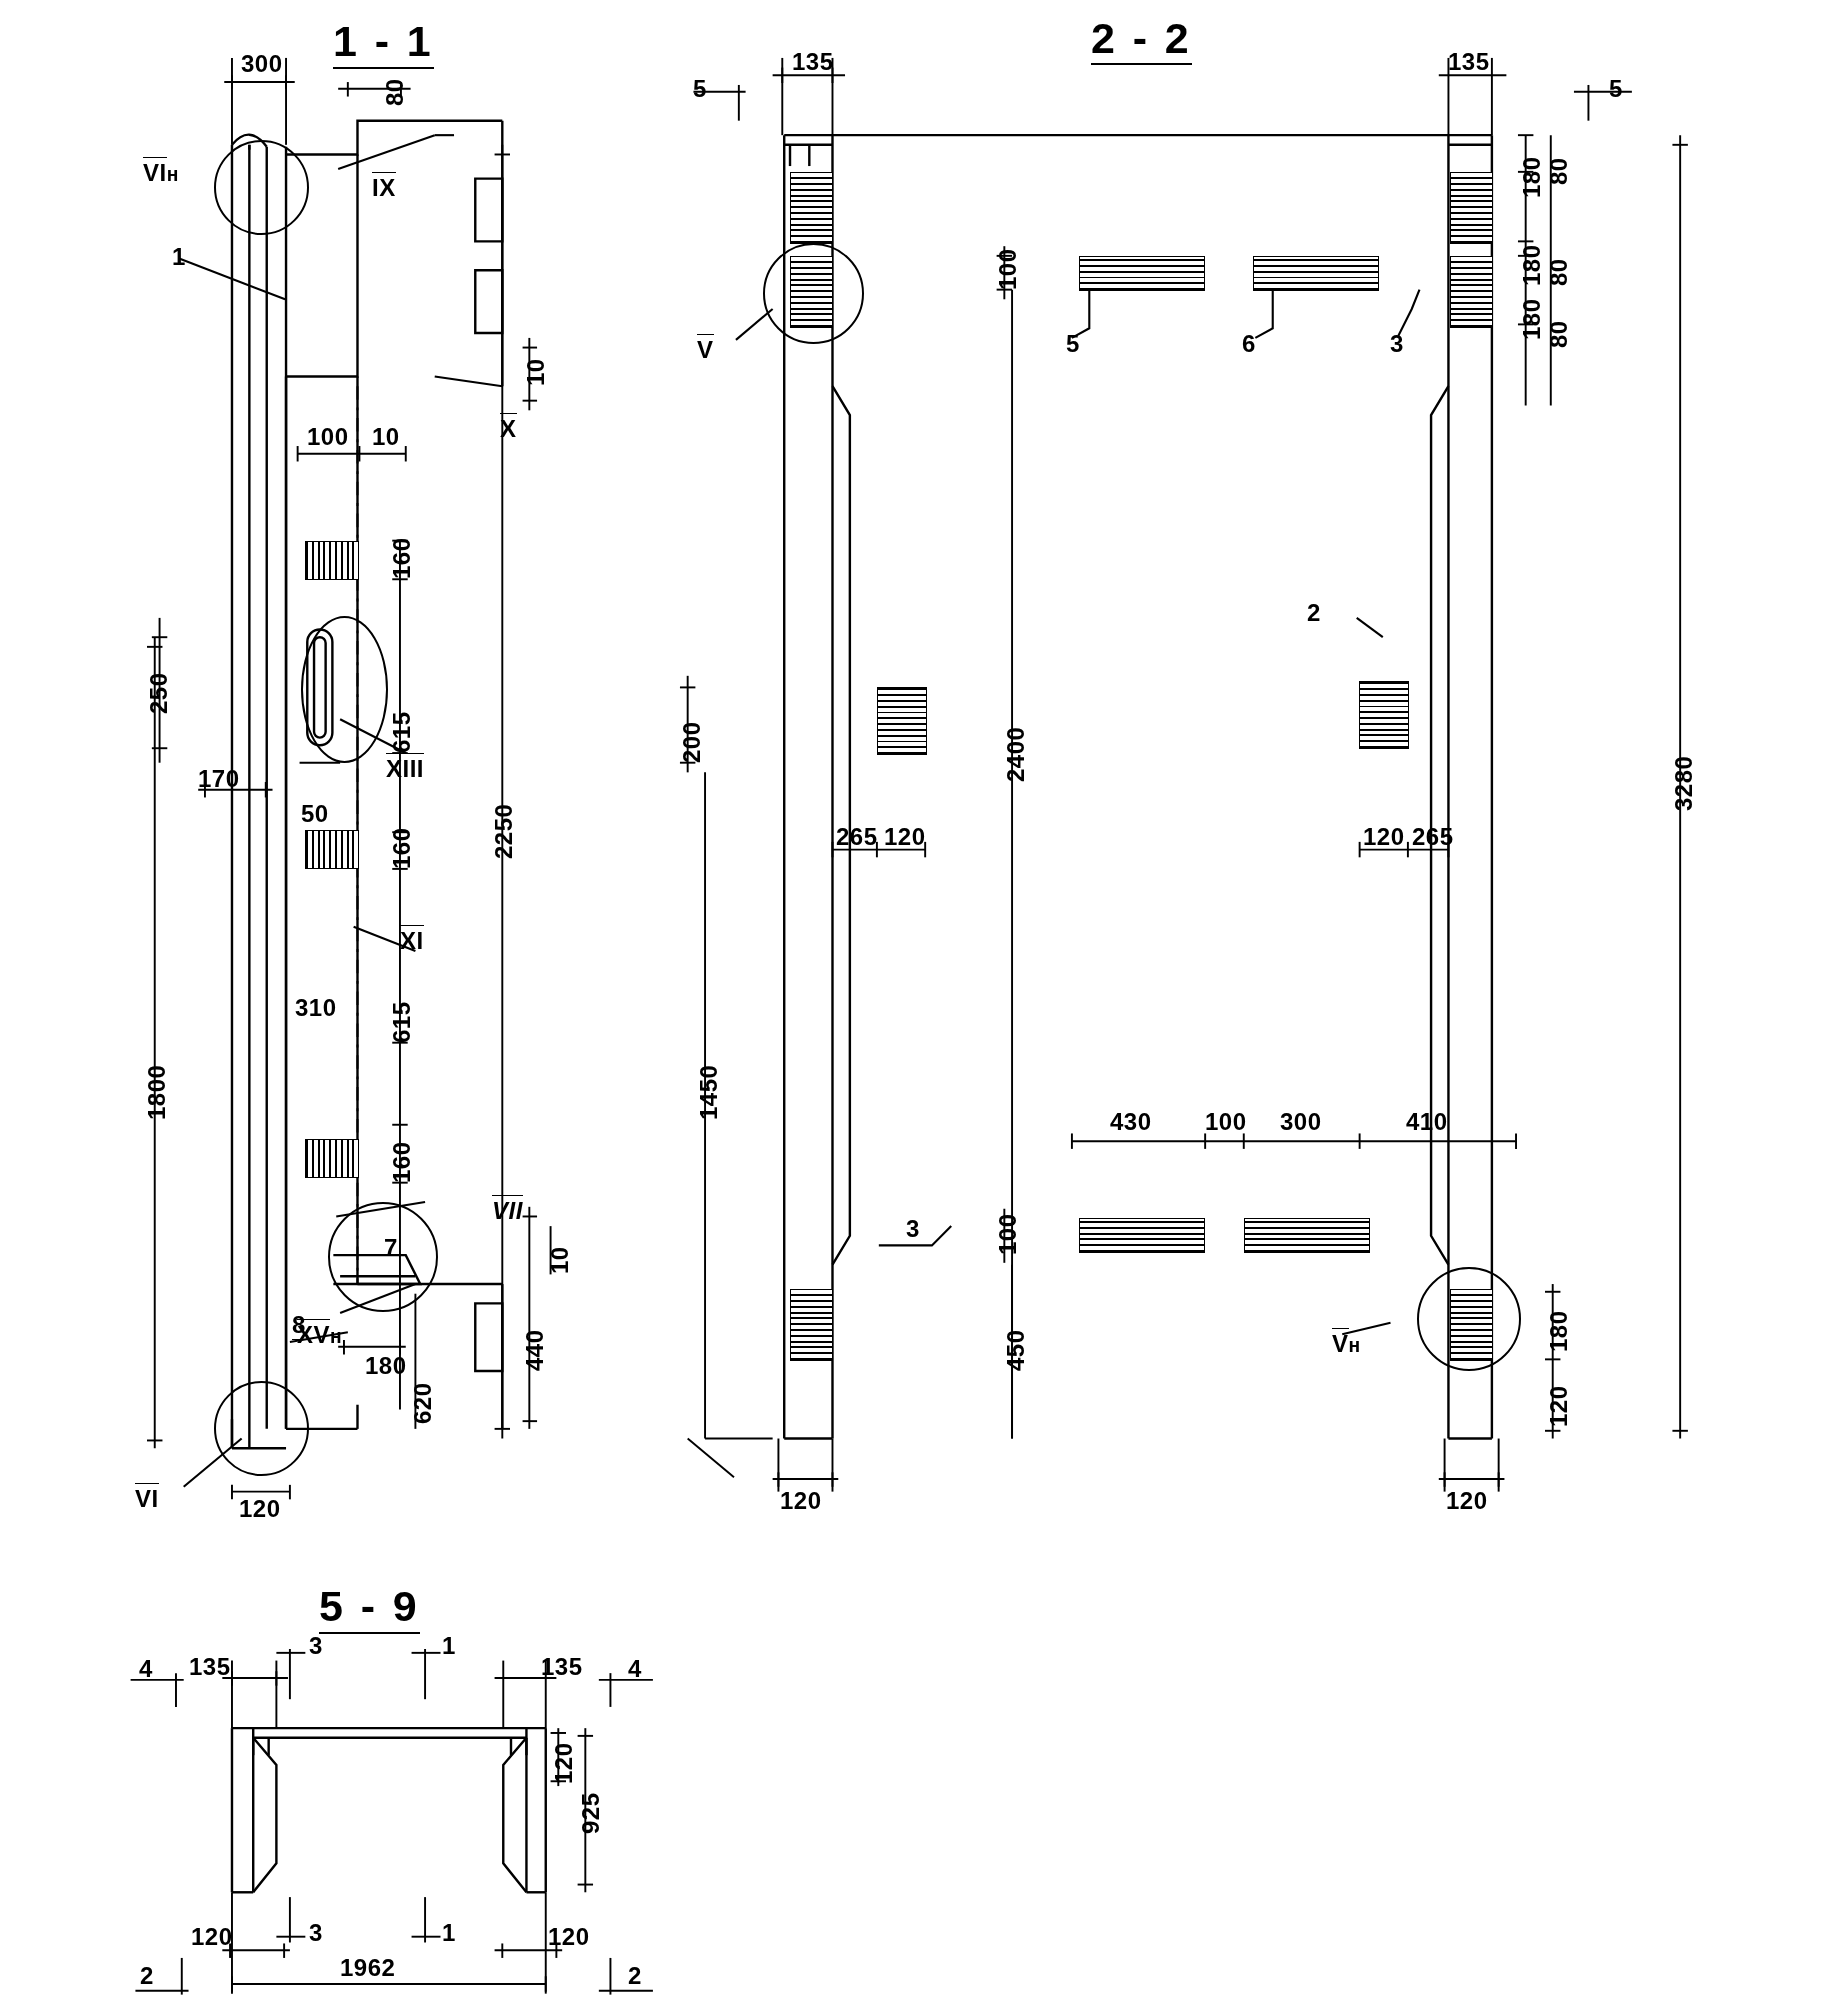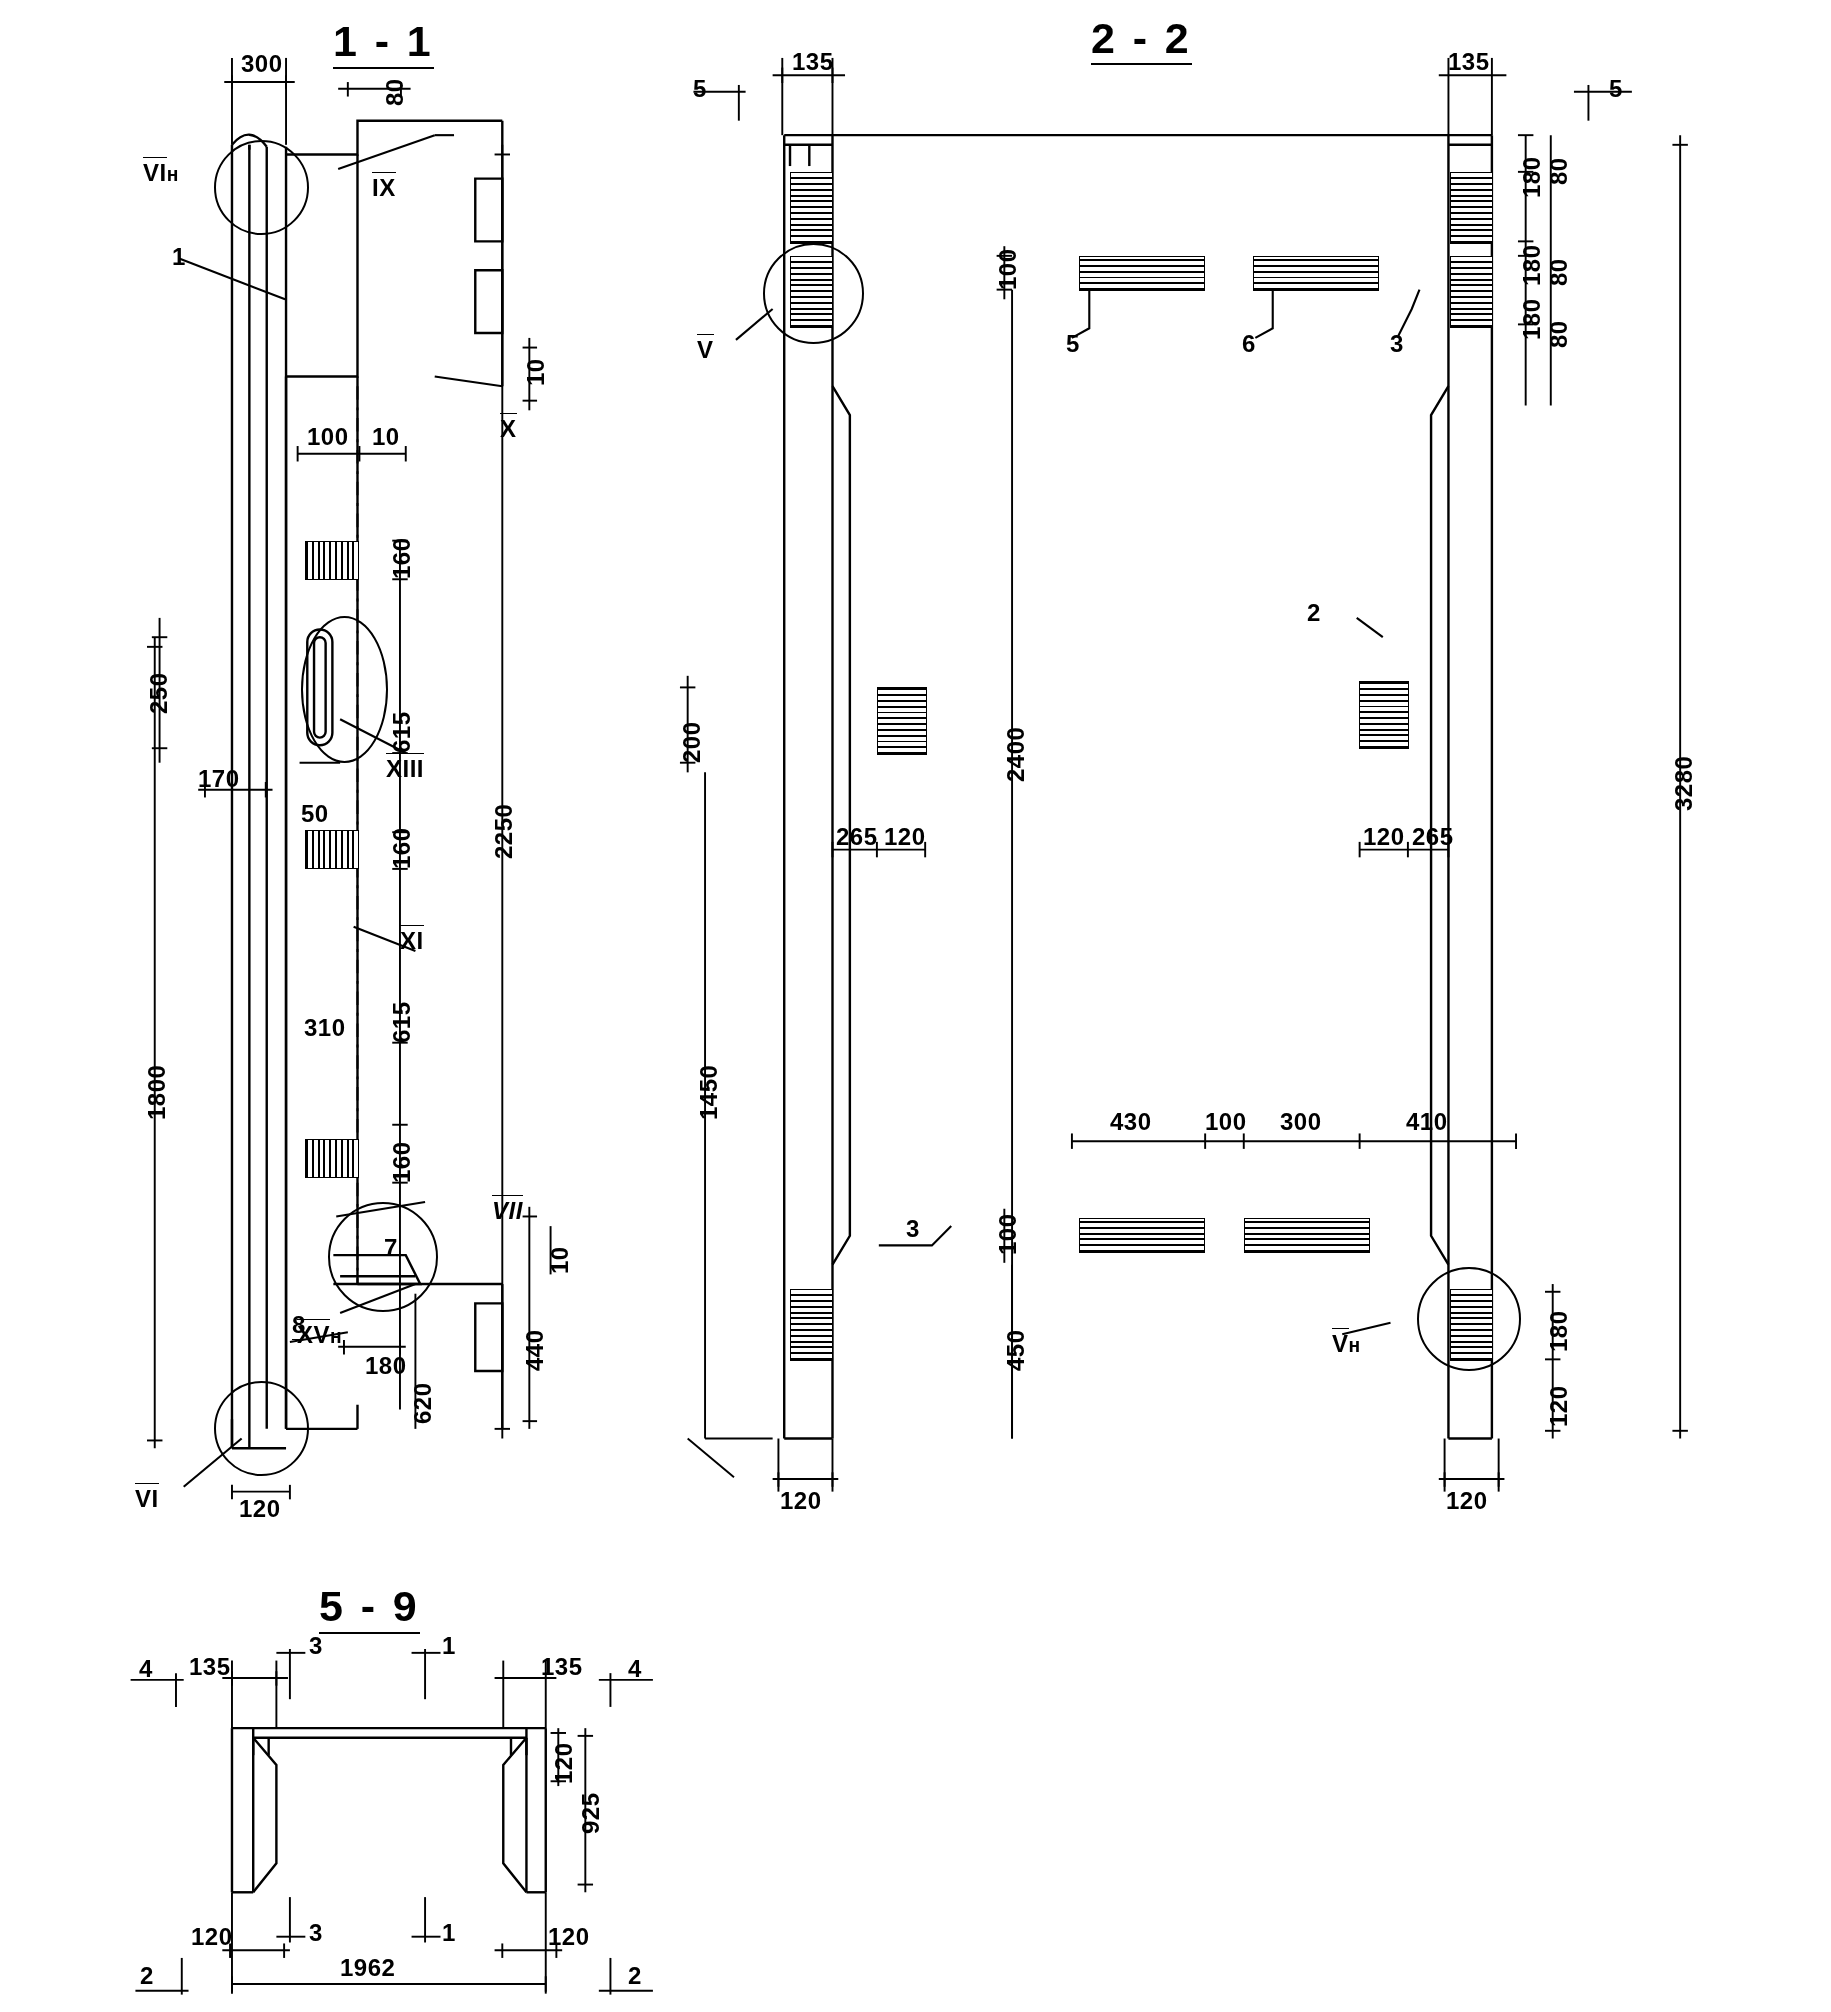--- a/index.html
+++ b/index.html
@@ -178,21 +178,21 @@
   <div class="lbl" style="left:307px;top:423px;">100</div>
   <div class="lbl" style="left:372px;top:423px;">10</div>
   <div class="lbl vert" style="left:145px;top:714px;transform:rotate(-90deg);">250</div>
   <div class="lbl" style="left:198px;top:765px;">170</div>
   <div class="lbl" style="left:301px;top:768px;margin-top:32px;">50</div>
   <div class="lbl vert" style="left:388px;top:579px;transform:rotate(-90deg);">160</div>
   <div class="lbl vert" style="left:388px;top:753px;transform:rotate(-90deg);">615</div>
   <div class="lbl vert" style="left:388px;top:869px;transform:rotate(-90deg);">160</div>
   <div class="lbl vert" style="left:388px;top:1043px;transform:rotate(-90deg);">615</div>
   <div class="lbl vert" style="left:388px;top:1183px;transform:rotate(-90deg);">160</div>
-  <div class="lbl" style="left:304px;top:994px;margin-top:20px;">310</div>
+  <div class="lbl" style="left:295px;top:994px;">310</div>
   <div class="lbl vert" style="left:490px;top:859px;transform:rotate(-90deg);">2250</div>
   <div class="lbl vert" style="left:143px;top:1120px;transform:rotate(-90deg);">1800</div>
   <div class="lbl" style="left:365px;top:1352px;">180</div>
   <div class="lbl vert" style="left:409px;top:1424px;transform:rotate(-90deg);">620</div>
   <div class="lbl vert" style="left:521px;top:1371px;transform:rotate(-90deg);">440</div>
   <div class="lbl vert" style="left:546px;top:1274px;transform:rotate(-90deg);">10</div>
   <div class="lbl" style="left:239px;top:1495px;">120</div>
 
   <div class="lbl" style="left:143px;top:159px;">
     <span class="overl">VI</span><span style="font-size:19.3px;">н</span>

